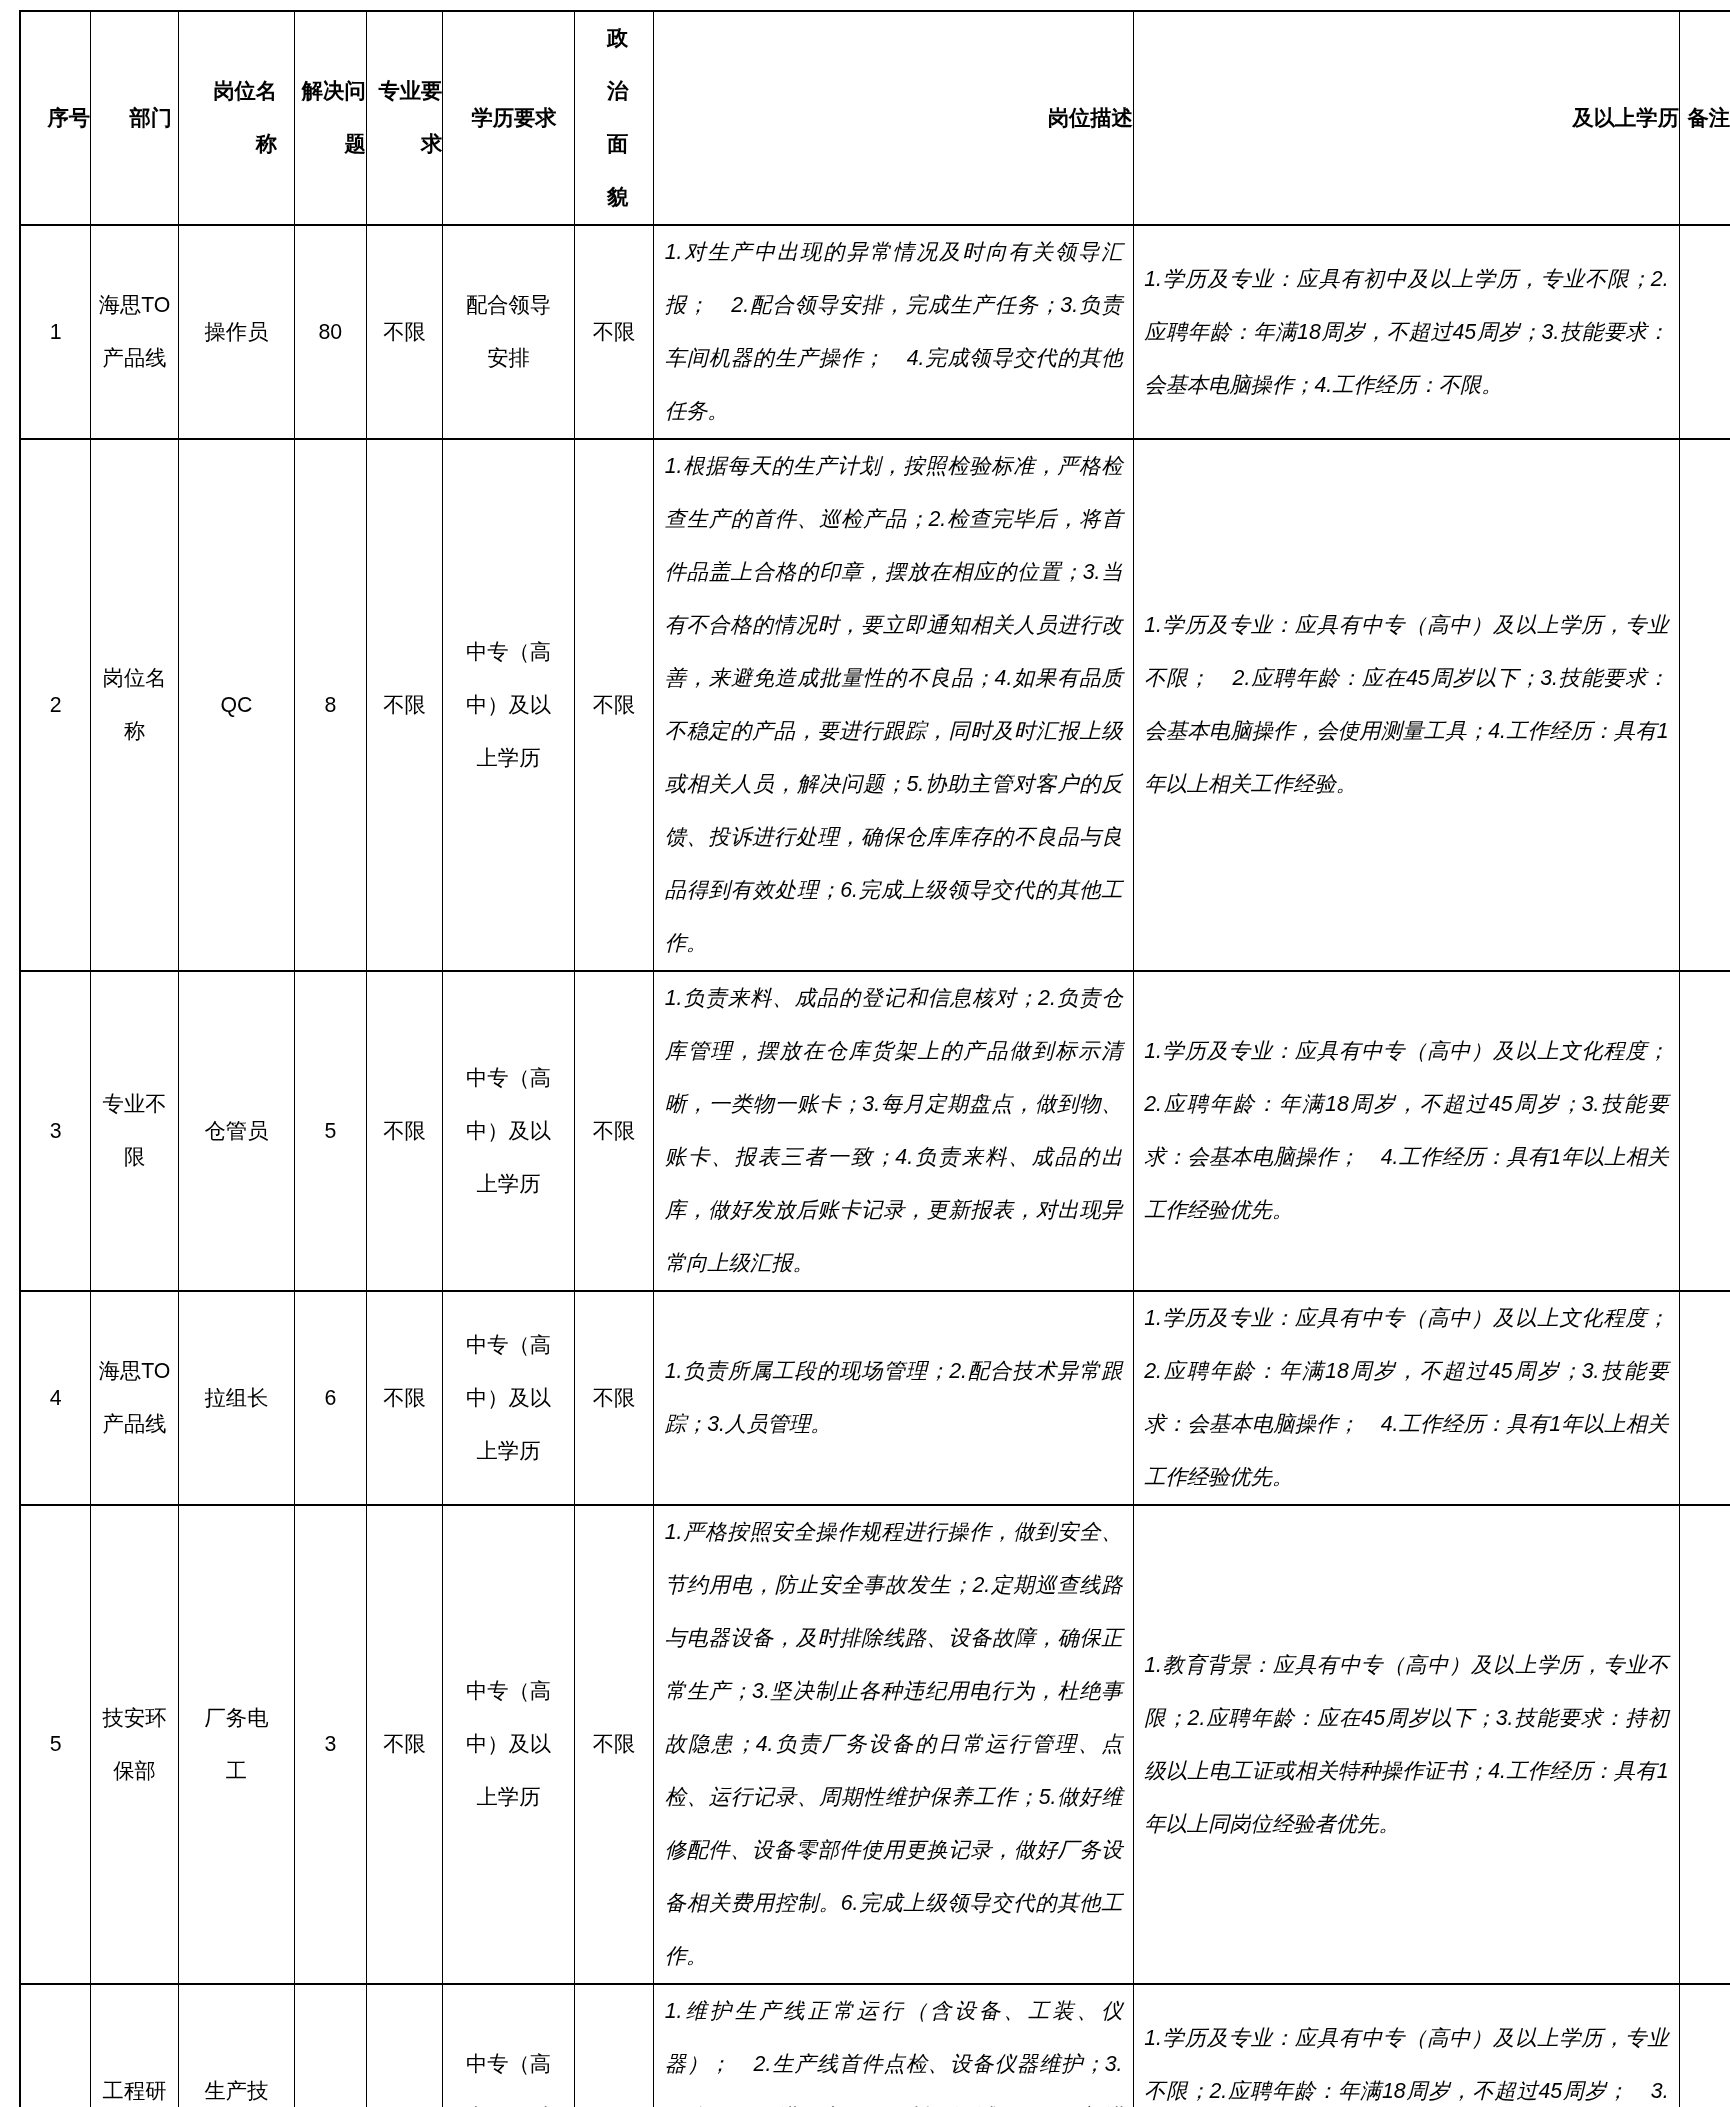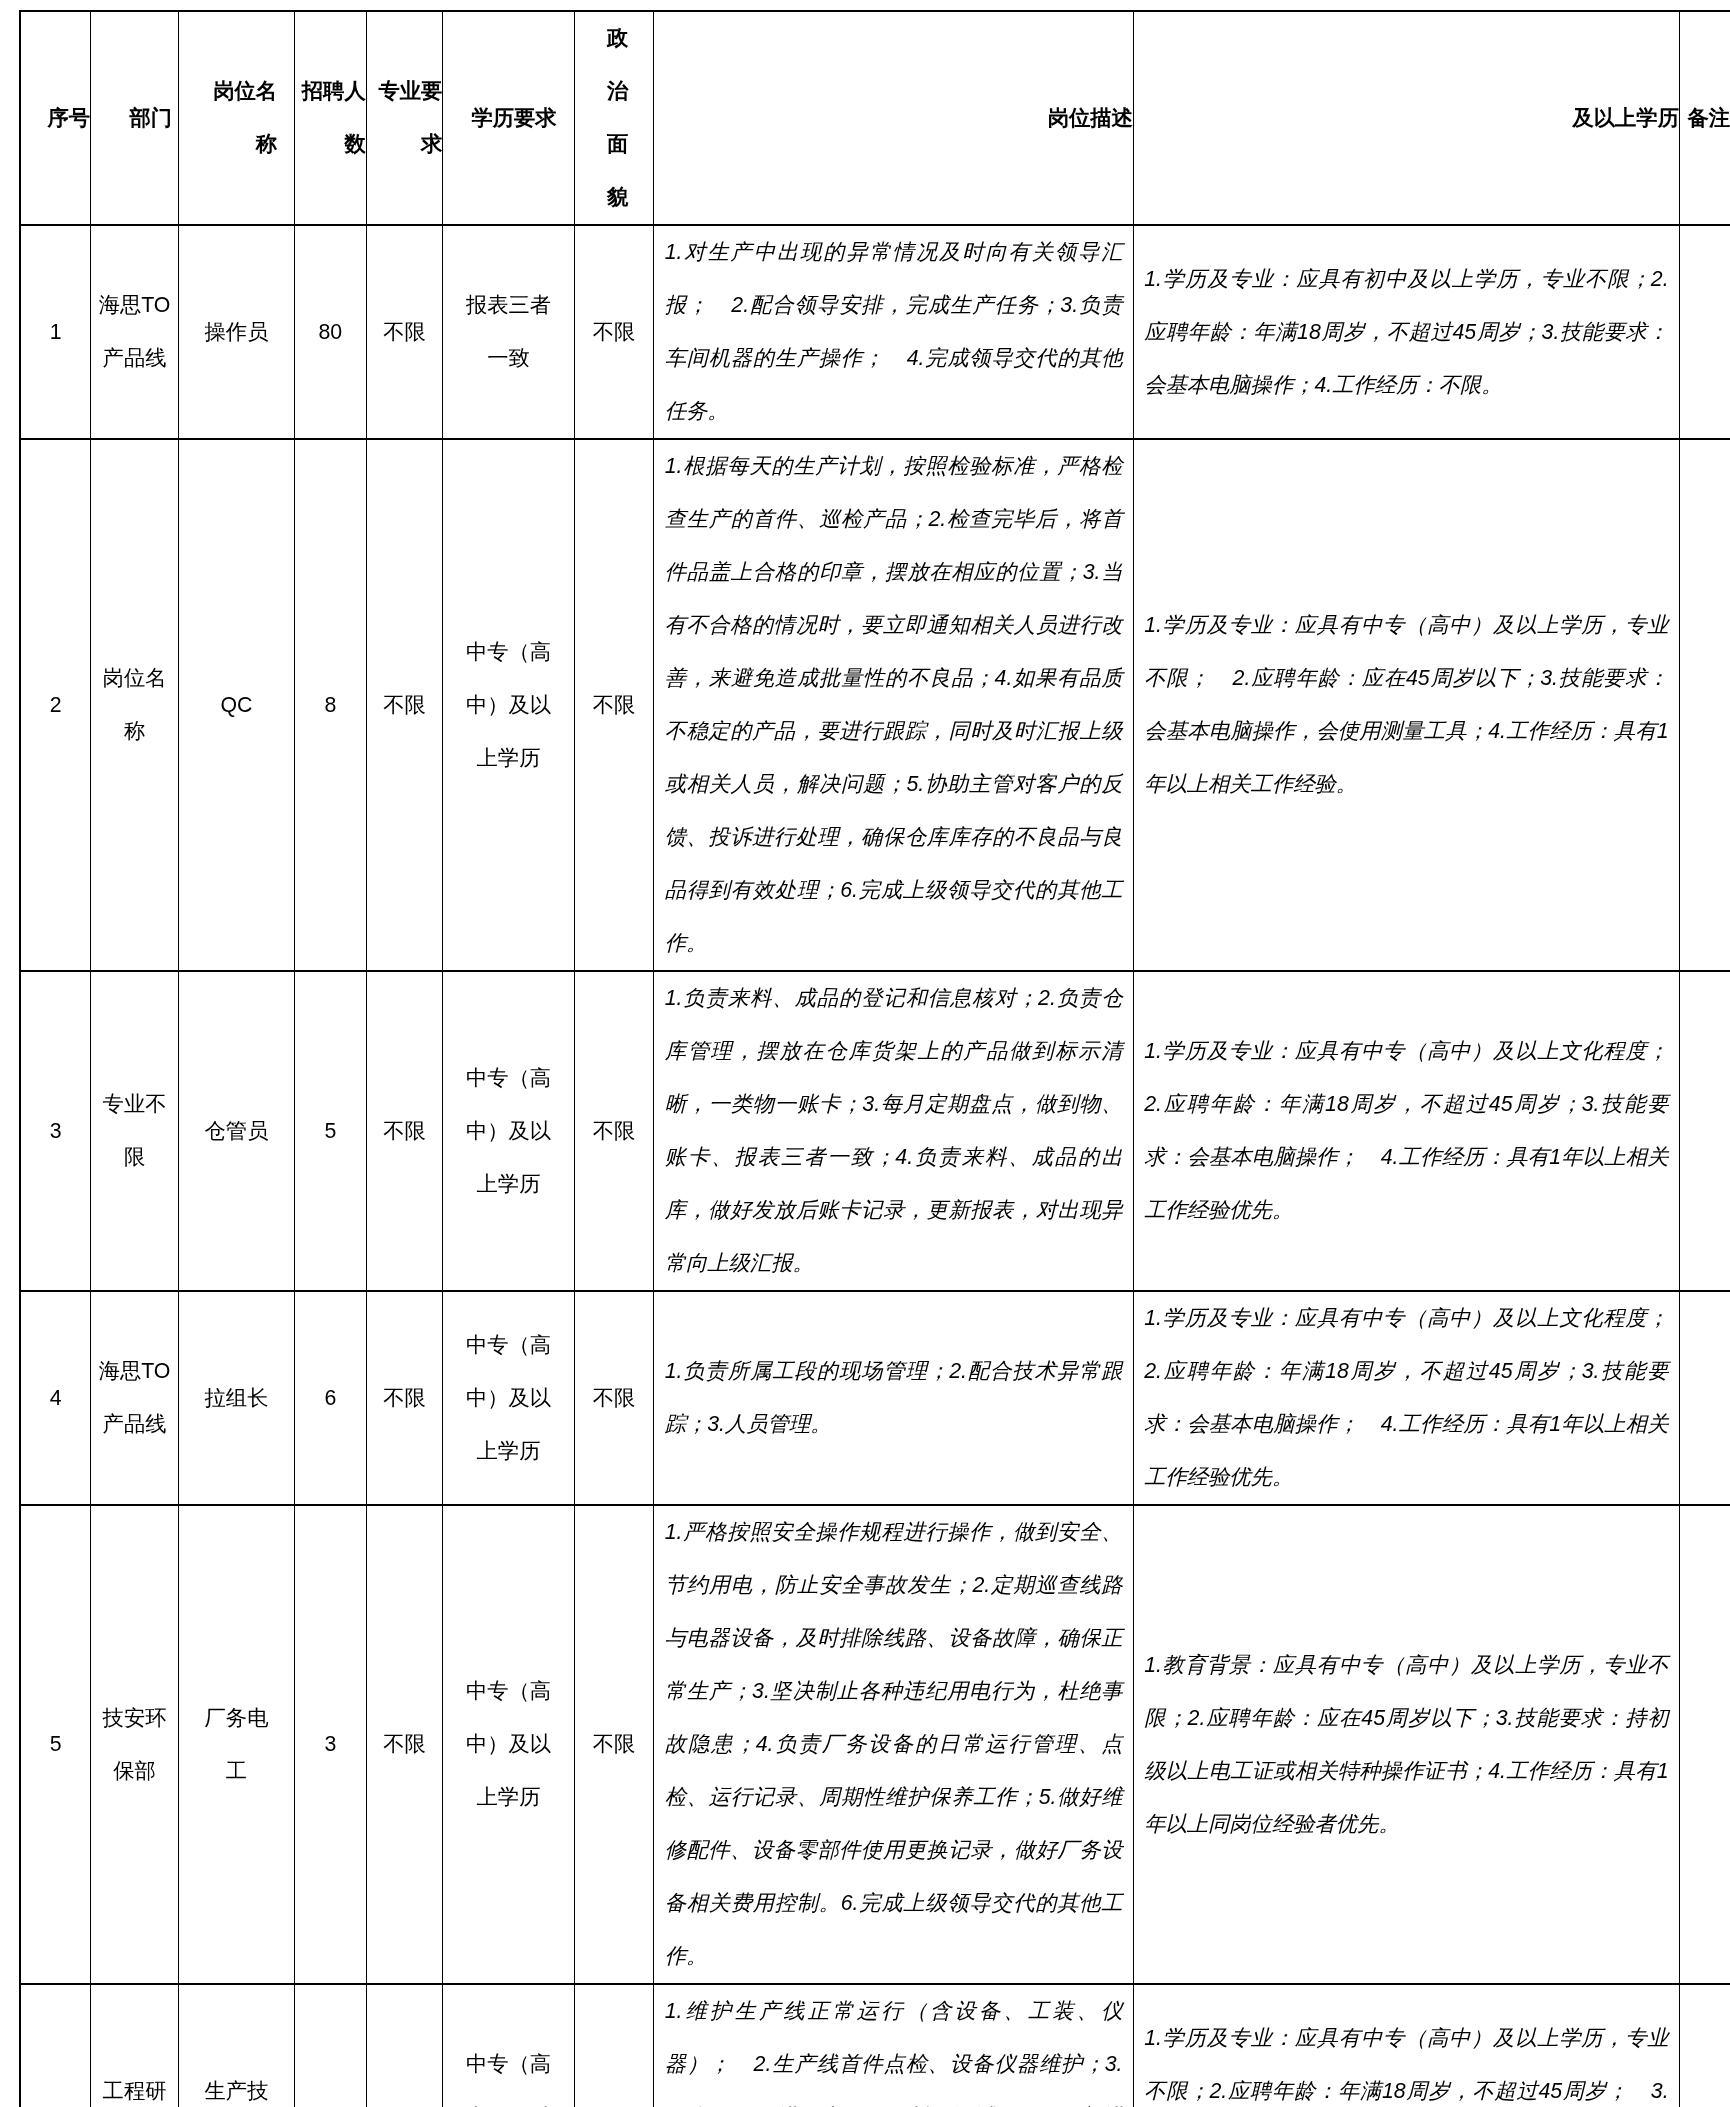--- a/index.html
+++ b/index.html
@@ -52,37 +52,37 @@
     <col style="width:79px">
       <col style="width:475px">
       <col style="width:541px">
     <col style="width:51px">
   </colgroup>
   <thead>
     <tr class="h-head">
       <th class="c-no">序号</th>
       <th class="c-dept">部门</th>
       <th class="c-title">岗位名称</th>
-      <th class="c-count">招聘人数</th>
+      <th class="c-count">解决问题</th>
       <th class="c-major">专业要求</th>
       <th class="c-edu">学历要求</th>
       <th class="c-pol">政治面貌</th>
       <th class="c-desc-h">岗位描述</th>
       <th class="c-qual-h">及以上学历</th>
       <th class="c-note">备注</th>
     </tr>
   </thead>
   <tbody>
     <tr class="r1">
       <td class="c-no">1</td>
       <td class="c-dept">海思TO产品线</td>
       <td class="c-title">操作员</td>
       <td class="c-count">80</td>
       <td class="c-major">不限</td>
-      <td class="c-edu">报表三者一致</td>
+      <td class="c-edu">配合领导安排</td>
       <td class="c-pol">不限</td>
       <td class="c-desc">1.对生产中出现的异常情况及时向有关领导汇报；　2.配合领导安排，完成生产任务；3.负责车间机器的生产操作；　4.完成领导交代的其他任务。</td>
       <td class="c-qual">1.学历及专业：应具有初中及以上学历，专业不限；2.应聘年龄：年满18周岁，不超过45周岁；3.技能要求：会基本电脑操作；4.工作经历：不限。</td>
       <td class="c-note"></td>
     </tr>
     <tr class="r2">
       <td class="c-no">2</td>
       <td class="c-dept">岗位名称</td>
       <td class="c-title">QC</td>
       <td class="c-count">8</td>

